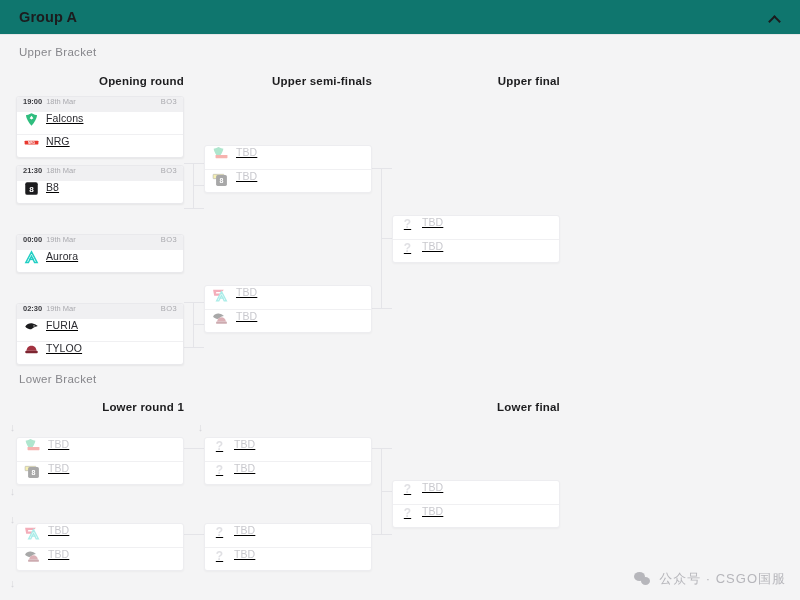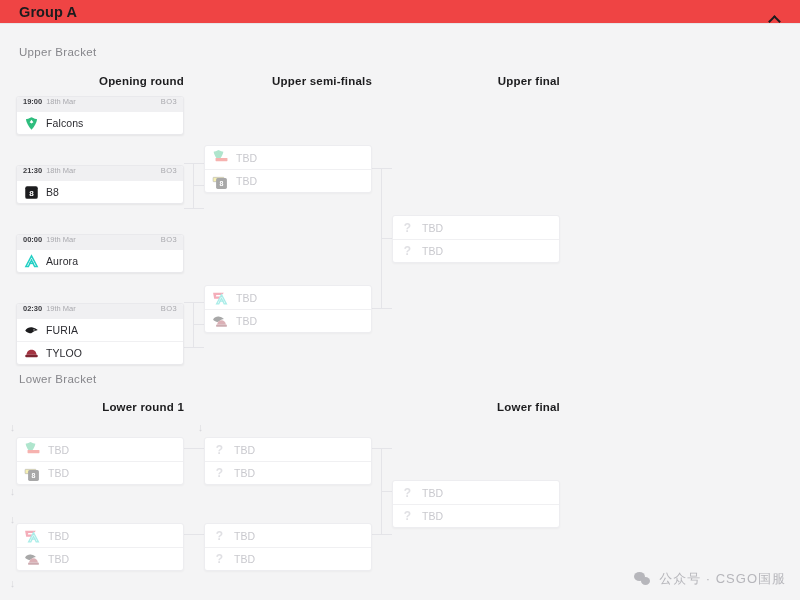--- a/index.html
+++ b/index.html
@@ -7,22 +7,22 @@
     width: 800px; height: 600px;
     font-family: "Liberation Sans", sans-serif;
     background: #f4f4f5;
     overflow: hidden;
   }
   #root { position: relative; width: 800px; height: 600px; }
 
   
   .group-header {
     position: absolute; left: 0; top: 0;
-    width: 800px; height: 24px;
-    background: #ef4444;
+    width: 800px; height: 35px;
+    background: #0f766e;
     border-bottom: 1px solid #e6e6e8;
     display: flex; align-items: center;
   }
   .group-title {
     margin-left: 19px;
     font-size: 14.5px; font-weight: bold; color: #1c1c1e;
     letter-spacing: .1px;
   }
   .collapse-btn {
     position: absolute; right: 16px; top: 9px;
@@ -70,23 +70,24 @@
     padding: 0 6px;
     font-size: 7.5px;
     color: #a3a3a8;
   }
   .m-time { font-weight: bold; color: #3c3c41; margin-right: 4px; font-size: 7.5px; }
   .m-date { color: #a9a9ae; }
   .m-bo { margin-left: auto; color: #a9a9ae; letter-spacing: .4px; }
 
   .team-row {
     height: 23px;
-    display: flex; align-items: center;
+    display: flex; 
     padding-left: 7px;
     border-top: 1px solid #f0f0f2;
+    text-decoration: underline;
   }
   .team-row:first-of-type { border-top: none; }
   .team-name {
     font-size: 10.5px; color: #2b2b30; margin-left: 7px; letter-spacing: .1px;
   }
   .tbd .team-name { color: #c9c9ce; }
 
   
   .logo { width: 15px; height: 15px; position: relative; flex: 0 0 15px; }
   .logo svg { display: block; width: 15px; height: 15px; }
@@ -170,20 +171,29 @@
       </div>
       <div class="team-row">
         <span class="logo">
           <svg viewBox="0 0 24 24">
               <path d="M12 2c4 2 7 3 9 3-1 6-4 11-9 17C7 16 4 11 3 5c2 0 5-1 9-3z" fill="#2fbd7e"></path>
               <path d="M12 6l3 4-3 2-3-2z" fill="#fff"></path>
             </svg>
         </span>
         <span class="team-name">Falcons</span>
       </div>
+      <div class="team-row">
+        <span class="logo">
+          <svg viewBox="0 0 24 24">
+              <rect x="1" y="9" width="22" height="6" rx="1" fill="#e8382f"></rect>
+              <text x="12" y="14" font-size="5" fill="#fff" text-anchor="middle" font-family="sans-serif" font-weight="bold">NRG</text>
+            </svg>
+        </span>
+        <span class="team-name">NRG</span>
+      </div>
     </div>
 
     <div class="match" style="left:16px; top:130px;">
       <div class="match-head">
         <span class="m-time">21:30</span>
         <span class="m-date">18th Mar</span>
         <span class="m-bo">BO3</span>
       </div>
       <div class="team-row">
         <span class="logo">

